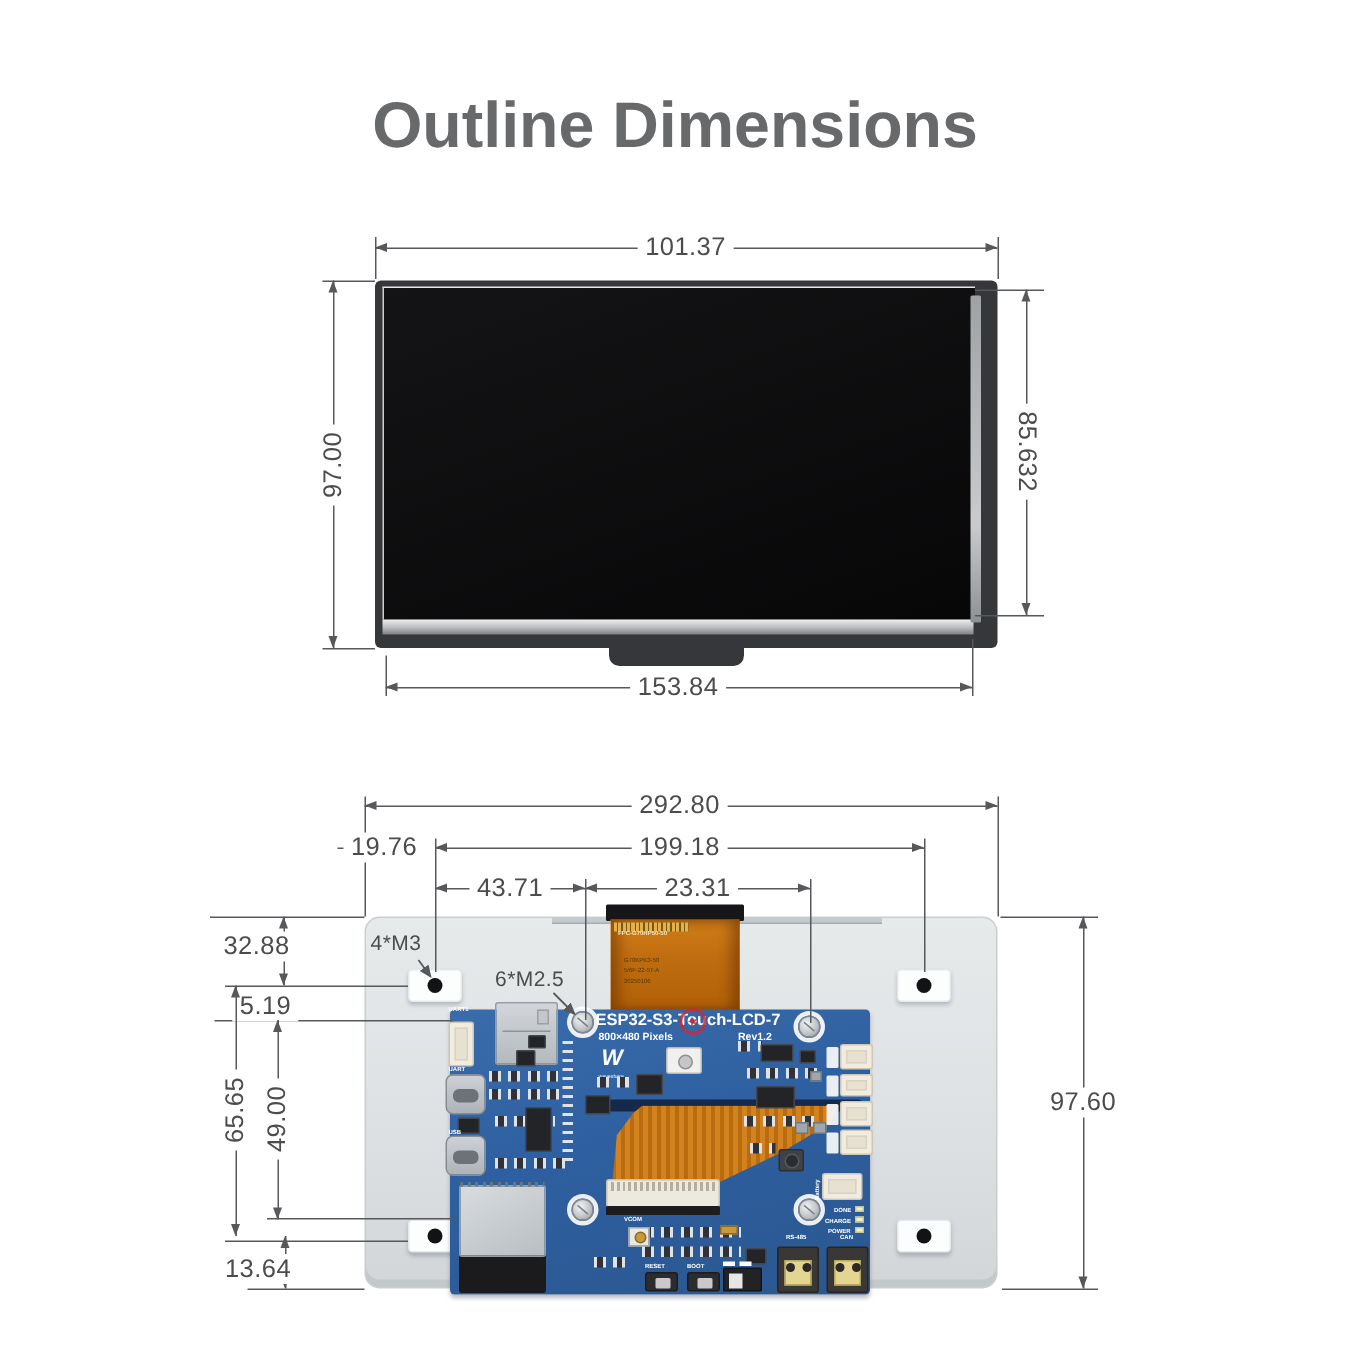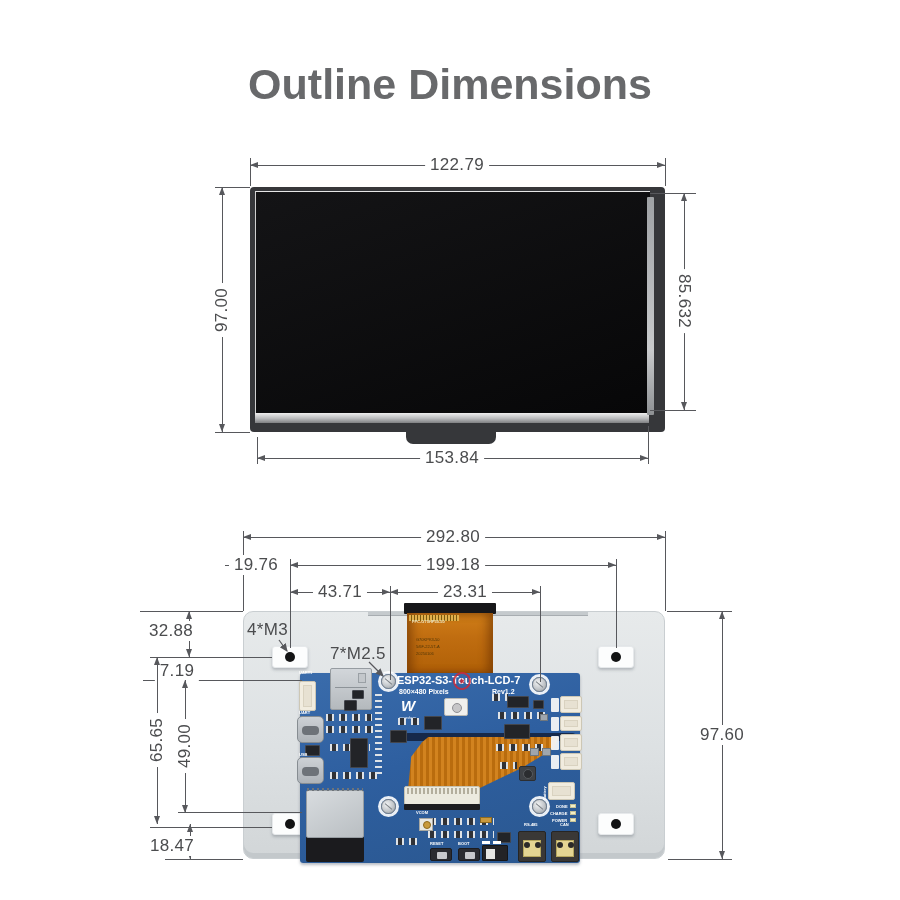--- a/index.html
+++ b/index.html
@@ -4,21 +4,21 @@
 <style>
   *{box-sizing:border-box;margin:0;padding:0}
   html,body{background:#fff}
   body{font-family:"Liberation Sans",sans-serif}
   #canvas{position:relative;width:900px;height:900px;background:#fff;overflow:hidden;margin:0 auto}
   
   .dl{position:absolute;background:#57585c}
   .lbl{position:absolute;font-size:17px;color:#4b4c4e;background:#fff;padding:0 5px;white-space:nowrap;transform:translate(-50%,-50%);letter-spacing:.3px}
   .rotL{transform:translate(-50%,-50%) rotate(-90deg)}
   .rotR{transform:translate(-50%,-50%) rotate(90deg)}
-  .anno{position:absolute;font-size:17px;color:#4b4c4e;white-space:nowrap;letter-spacing:.3px}
+  .anno{position:absolute;font-size:14px;color:#4b4c4e;white-space:nowrap;letter-spacing:.3px}
   .aL,.aR,.aU,.aD{position:absolute;width:0;height:0;border-style:solid}
   .aL{border-width:3.5px 8px 3.5px 0;border-color:transparent #57585c transparent transparent}
   .aR{border-width:3.5px 0 3.5px 8px;border-color:transparent transparent transparent #57585c}
   .aU{border-width:0 3.5px 8px 3.5px;border-color:transparent transparent #57585c transparent}
   .aD{border-width:8px 3.5px 0 3.5px;border-color:#57585c transparent transparent transparent}
   
   .mtab{position:absolute;width:36px;height:22px;background:#fcfdfd;border:1px solid #e6e9eb;border-radius:3px;box-shadow:0 2px 3px rgba(70,80,90,.3)}
   .hole{position:absolute;width:10px;height:10px;border-radius:50%;background:#121314}
   .screw{position:absolute;width:15px;height:15px;border-radius:50%;background:radial-gradient(circle at 38% 35%,#f2f3f4,#c2c6ca 55%,#8f9499);box-shadow:0 0 0 3px rgba(255,255,255,.9);border:1px solid #83888d}
   .screw::after{content:"";position:absolute;left:2px;top:6px;width:9px;height:1px;background:#7c8186;transform:rotate(40deg)}
@@ -88,21 +88,21 @@
     <div class="screen"></div>
     <div class="bezel-b"></div>
     <div class="bezel-r"></div>
     <div class="fpc-tab"></div>
 
     <div class="dl" style="left:250px;top:158px;width:1px;height:28px"></div>
     <div class="dl" style="left:665px;top:158px;width:1px;height:28px"></div>
     <div class="dl" style="left:250px;top:165px;width:415px;height:1px"></div>
     <div class="aL" style="left:250px;top:162px"></div>
     <div class="aR" style="left:657px;top:162px"></div>
-    <div class="lbl" style="left:457px;top:165px">122.79</div>
+    <div class="lbl" style="left:457px;top:165px">101.37</div>
 
     <div class="dl" style="left:215px;top:187px;width:35px;height:1px"></div>
     <div class="dl" style="left:215px;top:432px;width:35px;height:1px"></div>
     <div class="dl" style="left:222px;top:187px;width:1px;height:245px"></div>
     <div class="aU" style="left:219px;top:187px"></div>
     <div class="aD" style="left:219px;top:424px"></div>
     <div class="lbl rotL" style="left:222px;top:310px">97.00</div>
 
     <div class="dl" style="left:650px;top:193px;width:46px;height:1px"></div>
     <div class="dl" style="left:650px;top:410px;width:46px;height:1px"></div>
@@ -308,46 +308,46 @@
     <div class="dl" style="left:143px;top:680px;width:159px;height:1px"></div>
     <div class="dl" style="left:178px;top:812px;width:124px;height:1px"></div>
     <div class="dl" style="left:150px;top:827px;width:122px;height:1px"></div>
     <div class="dl" style="left:165px;top:859px;width:78px;height:1px"></div>
 
     <div class="dl" style="left:189px;top:611px;width:1px;height:46px"></div>
     <div class="aU" style="left:186px;top:611px"></div>
     <div class="aD" style="left:186px;top:649px"></div>
     <div class="lbl" style="left:171px;top:631px">32.88</div>
 
-    <div class="lbl" style="left:177px;top:671px">7.19</div>
+    <div class="lbl" style="left:177px;top:671px">5.19</div>
 
     <div class="dl" style="left:157px;top:657px;width:1px;height:167px"></div>
     <div class="aU" style="left:154px;top:657px"></div>
     <div class="aD" style="left:154px;top:816px"></div>
     <div class="lbl rotL" style="left:157px;top:740px">65.65</div>
 
     <div class="dl" style="left:185px;top:680px;width:1px;height:133px"></div>
     <div class="aU" style="left:182px;top:680px"></div>
     <div class="aD" style="left:182px;top:805px"></div>
     <div class="lbl rotL" style="left:185px;top:746px">49.00</div>
 
     <div class="dl" style="left:190px;top:824px;width:1px;height:35px"></div>
     <div class="aU" style="left:187px;top:824px"></div>
     <div class="aD" style="left:187px;top:851px"></div>
-    <div class="lbl" style="left:172px;top:846px">18.47</div>
+    <div class="lbl" style="left:172px;top:846px">13.64</div>
 
     <div class="dl" style="left:667px;top:611px;width:65px;height:1px"></div>
     <div class="dl" style="left:668px;top:859px;width:64px;height:1px"></div>
     <div class="dl" style="left:722px;top:611px;width:1px;height:248px"></div>
     <div class="aU" style="left:719px;top:611px"></div>
     <div class="aD" style="left:719px;top:851px"></div>
     <div class="lbl" style="left:722px;top:735px">97.60</div>
 
     <div class="anno" style="left:247px;top:620px">4*M3</div>
-    <div class="anno" style="left:330px;top:644px">7*M2.5</div>
+    <div class="anno" style="left:330px;top:644px">6*M2.5</div>
     <svg class="leaders" width="900" height="900">
       <defs>
         <marker id="ah" markerWidth="8" markerHeight="8" refX="6" refY="3" orient="auto">
           <path d="M0,0 L7,3 L0,6 Z" fill="#57585c"></path>
         </marker>
       </defs>
       <line x1="279" y1="640" x2="287" y2="651" stroke="#57585c" stroke-width="1.2" marker-end="url(#ah)"></line>
       <line x1="369" y1="662" x2="383" y2="676" stroke="#57585c" stroke-width="1.2" marker-end="url(#ah)"></line>
     </svg>
   </div>

